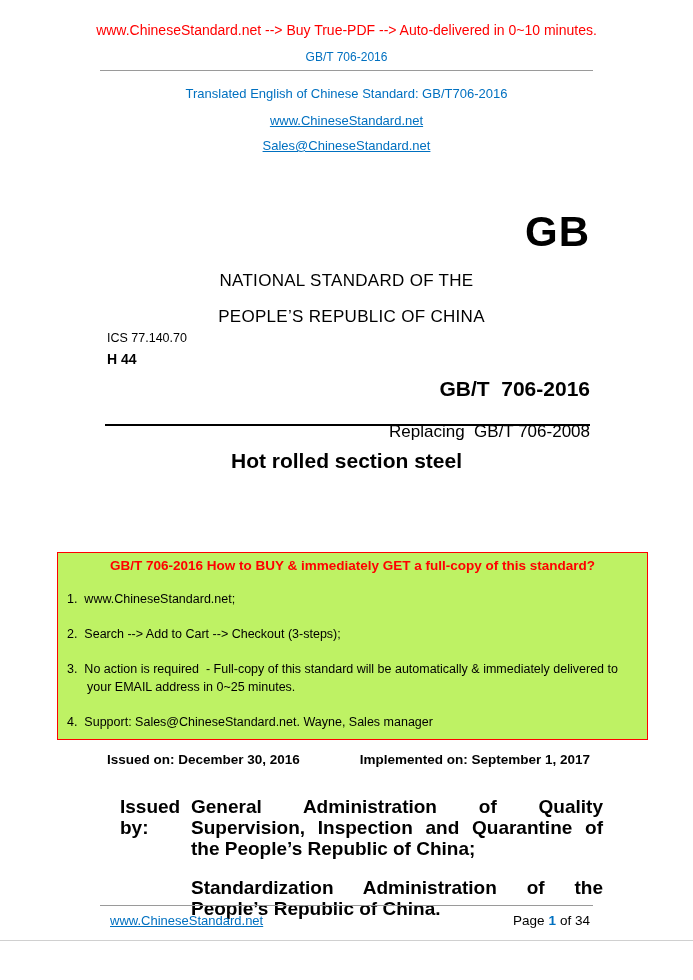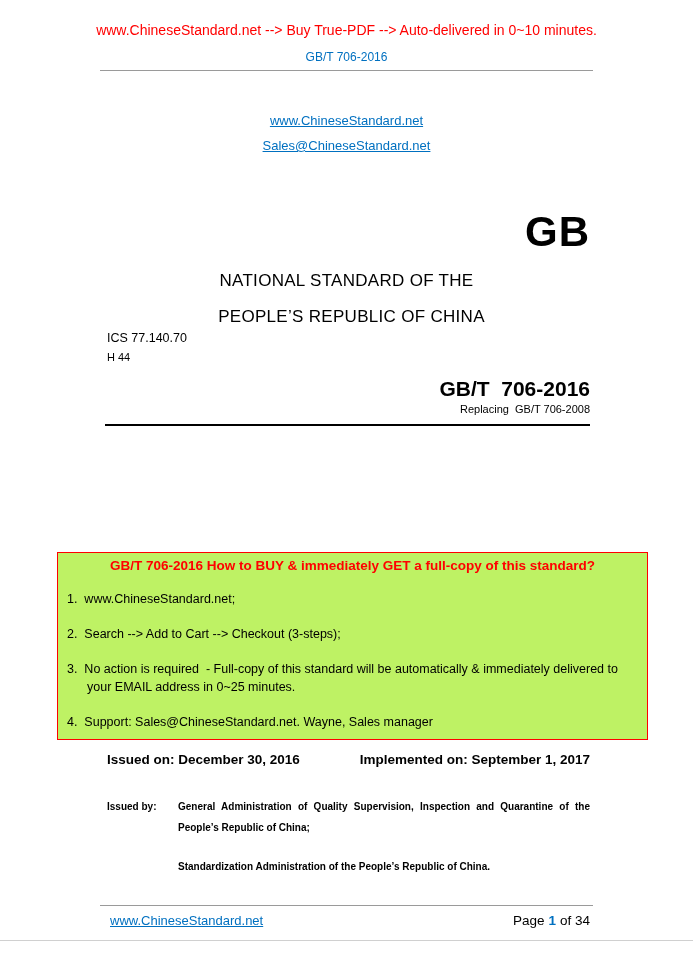--- a/index.html
+++ b/index.html
@@ -34,23 +34,23 @@
   a.doclink {
     color: var(--blue);
     text-decoration: underline;
     font-size: 13px;
     cursor: pointer;
   }
   .gb-logo { top: 208px; right: 103px; font-size: 42px; font-weight: bold; letter-spacing: 1px; }
   .nat1 { top: 271px; font-size: 17px; letter-spacing: 0.3px; }
   .nat2 { top: 307px; font-size: 17px; letter-spacing: 0.3px; padding-left: 10px; }
   .ics { top: 331px; left: 107px; font-size: 12.5px; }
-  .h44 { top: 351px; left: 107px; font-size: 11px; }
+  .h44 { top: 351px; left: 107px; font-size: 14px; font-weight: bold; }
   .std-num { top: 377px; right: 103px; font-size: 21px; font-weight: bold; white-space: pre; }
-  .replacing { top: 403px; right: 103px; font-size: 11px; white-space: pre; }
+  .replacing { top: 422px; right: 103px; font-size: 17px; white-space: pre; }
   .hr2 { top: 424px; left: 105px; width: 485px; border-top: 2px solid #000; }
   .doc-title { top: 449px; font-size: 21px; font-weight: bold; }
 
   .buy-box {
     top: 552px; left: 57px; width: 591px;
     border: 1px solid var(--red);
     background: #bef264;
     padding: 5px 9px 8px 9px;
     font-size: 12.5px;
   }
@@ -68,23 +68,23 @@
     white-space: pre-wrap;
     margin-top: 17px;
   }
 
   .dates-row {
     top: 752px; left: 107px; width: 483px;
     display: flex; justify-content: space-between;
     font-weight: bold; font-size: 13.5px;
   }
   .issued-by {
-    top: 796px; left: 107px; width: 483px;
+    top: 796px; left: 120px; width: 483px;
     display: flex;
-    font-weight: bold; font-size: 10px; line-height: 21px;
+    font-weight: bold; font-size: 19px; line-height: 21px;
   }
   .issued-by .label { width: 71px; flex: none; }
   .issued-by .content { flex: 1; text-align: justify; }
   .issued-by .content .org2 { margin-top: 18px; }
 
   .footer-hr { top: 905px; left: 100px; width: 493px; border-top: 1px solid #9a9a9a; }
   .footer {
     top: 913px; left: 110px; width: 480px;
     display: flex; justify-content: space-between; align-items: baseline;
     font-size: 13.5px;
@@ -97,20 +97,21 @@
 <body>
 
 <div class="page">
 
   <div class="abs center promo">www.ChineseStandard.net --&gt; Buy True-PDF --&gt; Auto-delivered in 0~10 minutes.</div>
 
   <div class="abs center code-blue">GB/T 706-2016</div>
 
   <div class="abs hr1"></div>
 
+  <div class="abs center translated">Translated English of Chinese Standard: GB/T706-2016</div>
 
   <div class="abs center link-row-1">
     <a class="doclink">www.ChineseStandard.net</a>
   </div>
 
   <div class="abs center link-row-2">
     <a class="doclink">Sales@ChineseStandard.net</a>
   </div>
 
   <div class="abs gb-logo">GB</div>
@@ -119,20 +120,21 @@
   <div class="abs center nat2">PEOPLE’S REPUBLIC OF CHINA</div>
 
   <div class="abs ics">ICS 77.140.70</div>
   <div class="abs h44">H 44</div>
 
   <div class="abs std-num">GB/T  706-2016</div>
   <div class="abs replacing">Replacing  GB/T 706-2008</div>
 
   <div class="abs hr2"></div>
 
+  <div class="abs center doc-title">Hot rolled section steel</div>
 
   <div class="abs buy-box">
     <div class="buy-heading">GB/T 706-2016 How to BUY &amp; immediately GET a full-copy of this standard?</div>
     <div class="buy-item">1.  www.ChineseStandard.net;</div>
     <div class="buy-item">2.  Search --&gt; Add to Cart --&gt; Checkout (3-steps);</div>
     <div class="buy-item">3.  No action is required  - Full-copy of this standard will be automatically &amp; immediately delivered to your EMAIL address in 0~25 minutes.</div>
     <div class="buy-item">4.  Support: Sales@ChineseStandard.net. Wayne, Sales manager</div>
   </div>
 
   <div class="abs dates-row">

